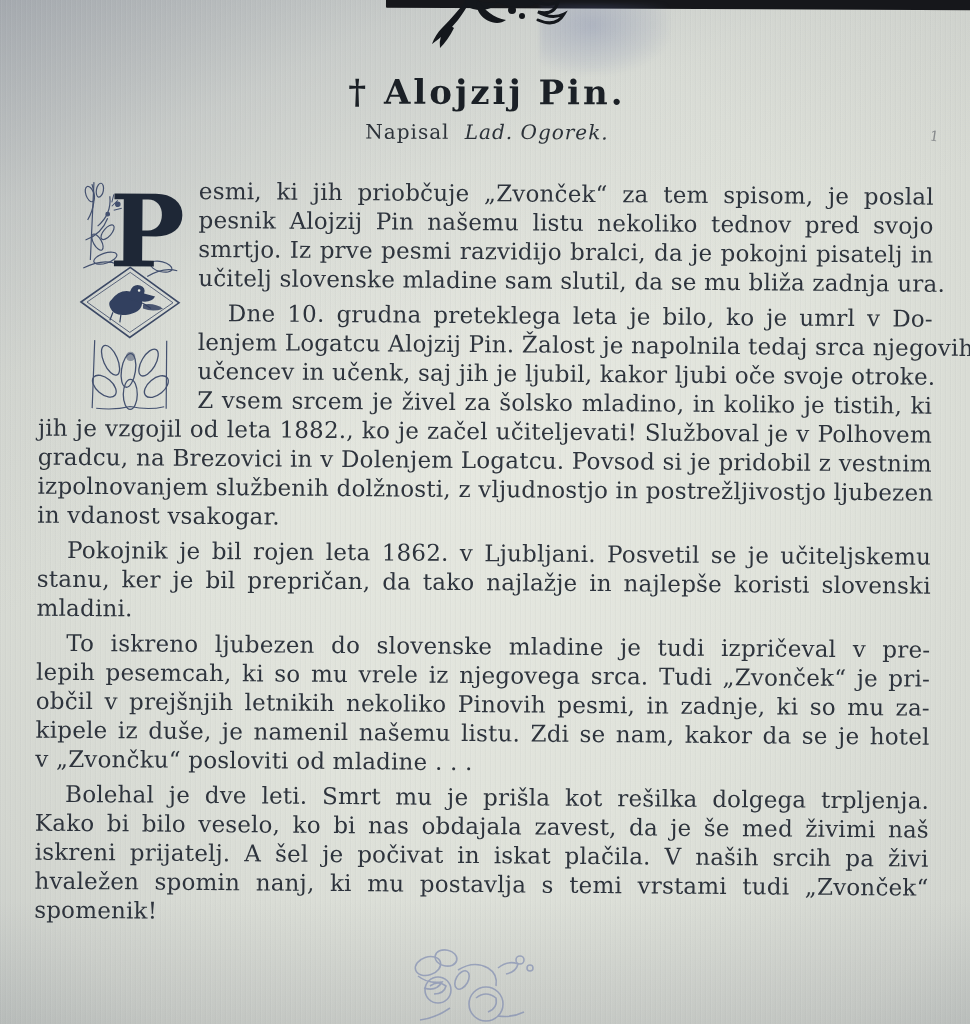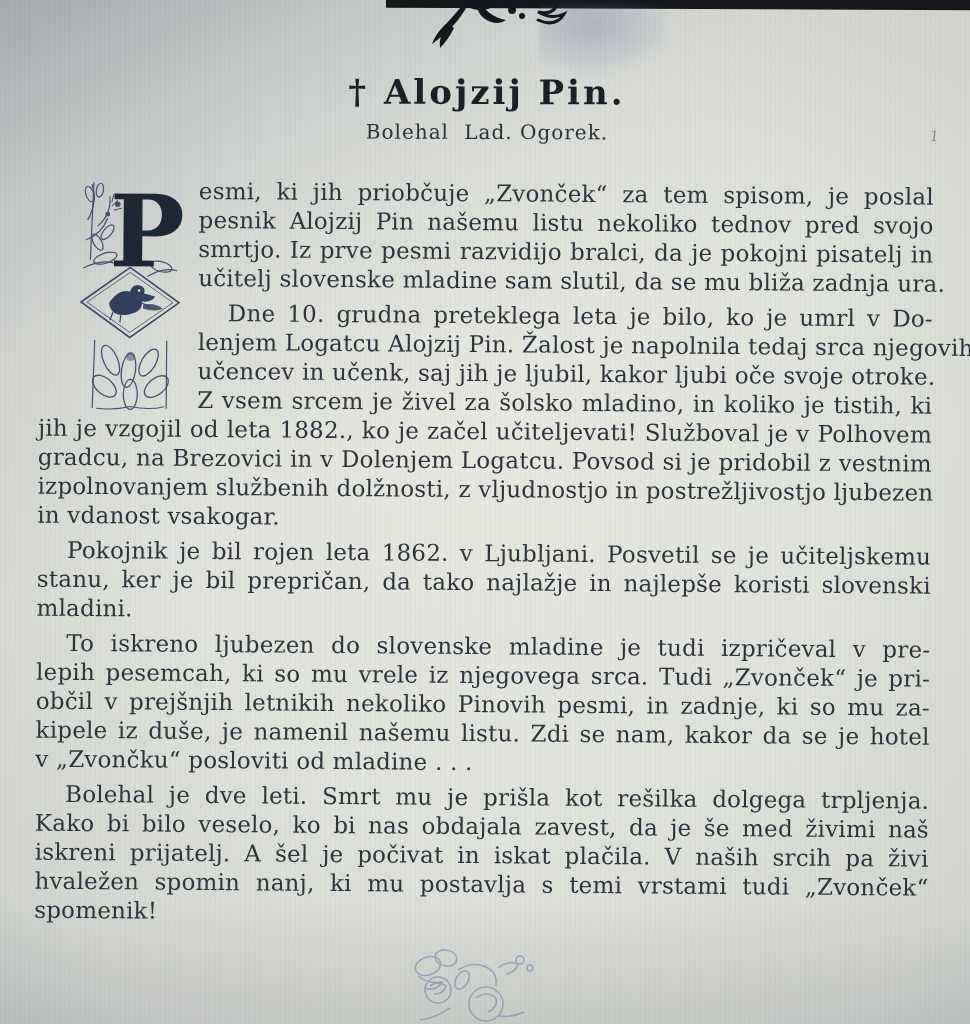--- a/index.html
+++ b/index.html
@@ -34,21 +34,21 @@
   .doc-title{
     margin-top:72px;text-align:center;
     font-size:34px;font-weight:bold;color:#1b2026;
     letter-spacing:3px;line-height:40px;
     transform:rotate(0.2deg);
   }
   .byline{
     margin-top:8px;text-align:center;font-size:20px;color:#2c3239;
     letter-spacing:1px;transform:rotate(0.2deg);
   }
-  .byline .author{margin-left:8px;}
+  .byline .author{font-style:italic;margin-left:8px;}
   .article{
     margin-top:32px;
     font-size:23px;color:#2e343d;
     transform:rotate(0.45deg);transform-origin:40px 0;
     letter-spacing:0.2px;
   }
   .initial-figure{
     float:left;width:106px;height:232px;
     margin:4px 15px 2px 38px;
   }
@@ -86,21 +86,21 @@
     </svg>
   </div>
 
   <div class="page-marker">1</div>
 
   <div class="content">
 
     <div class="doc-title">† Alojzij Pin.</div>
 
     <div class="byline">
-      <span>Bolehal</span>
+      <span>Napisal</span>
       <span class="author">Lad. Ogorek.</span>
     </div>
 
     <div class="article">
       <div class="initial-figure">
         <svg width="106" height="232" viewBox="0 0 106 232">
           <g stroke="#44516f" fill="none" stroke-width="1.2">
             <path d="M16 2 L13 80 M90 160 L90 228 M18 160 L16 228"></path>
             <path d="M10 40 q10 -18 4 -36 M20 46 q14 -12 12 -30 M8 60 q16 -6 22 -22"></path>
             <ellipse cx="12" cy="14" rx="4" ry="8" transform="rotate(-20 12 14)"></ellipse>

